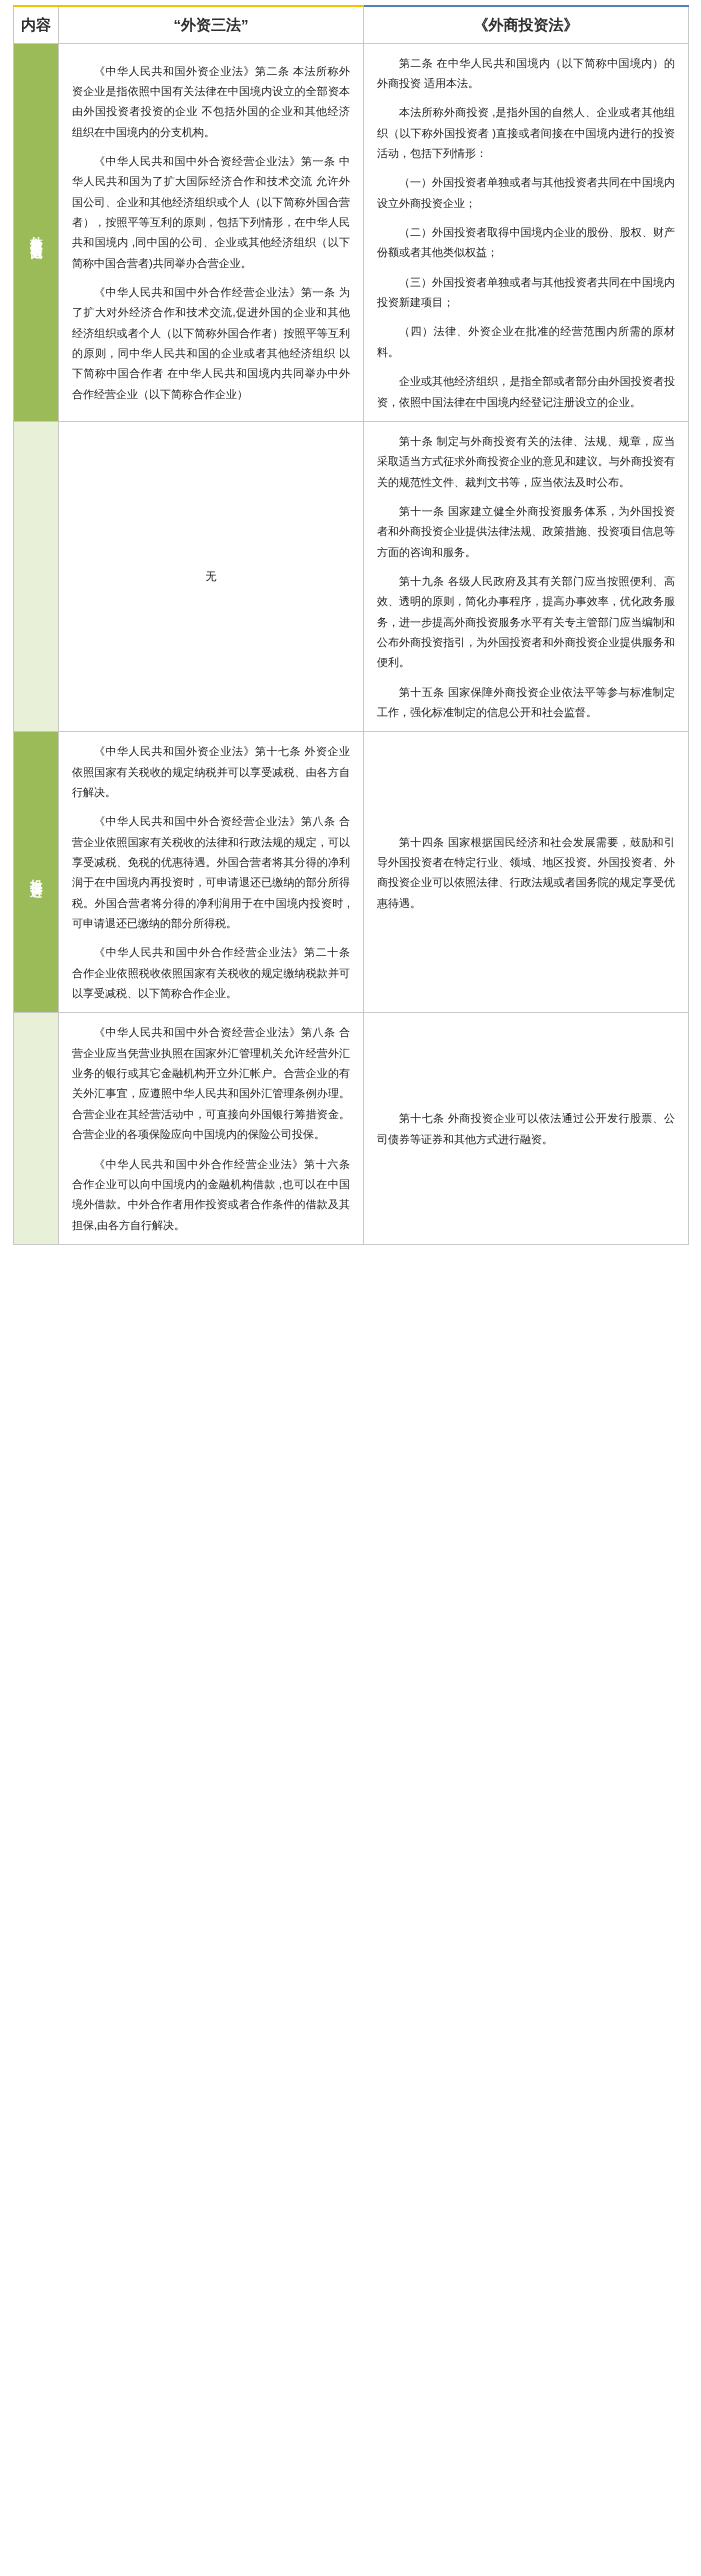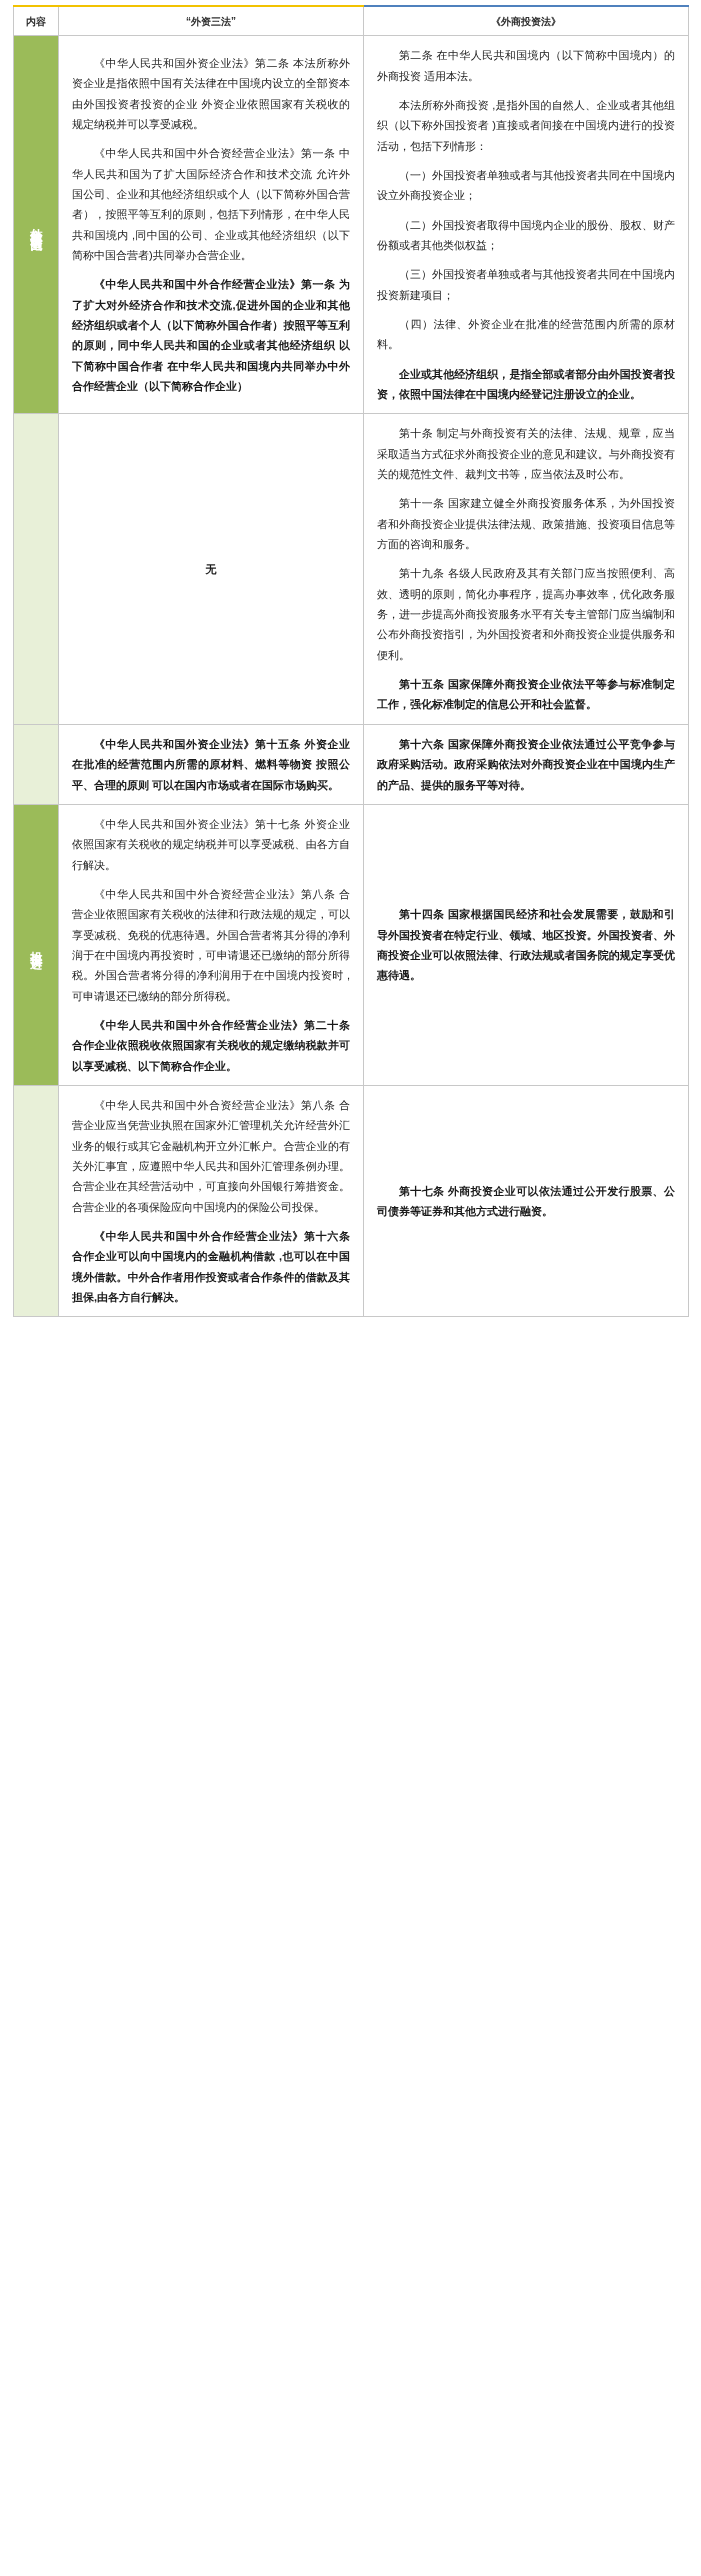--- a/index.html
+++ b/index.html
@@ -22,21 +22,21 @@
     border-collapse: collapse;
     table-layout: fixed;
   }
   table.comparison col.c-cat { width: 45px; }
   table.comparison col.c-old { width: 305px; }
   table.comparison col.c-new { width: 325px; }
 
   th.head {
     border: 0.6px solid #c8c8c8;
     background: #ffffff;
-    font-size: 10px;
+    font-size: 15px;
     font-weight: bold;
     color: #2f2f2f;
     text-align: center;
     padding: 6.5px 3.9px;
     line-height: 1.5;
   }
   th.head-cat {
     border-top: 2.6px solid #f2c200;
     border-left: 0.6px solid #c8c8c8;
     border-right: 0.6px solid #c8c8c8;
@@ -74,21 +74,20 @@
     color: #1a1a1a;
     text-align: justify;
     text-justify: inter-ideograph;
   }
   td.cell p {
     margin: 0 0 9px 0;
     text-indent: 2em;
   }
   td.cell p:last-child {
     margin-bottom: 0;
-    font-weight: bold;
   }
   td.cell.center-none {
     text-align: center;
     vertical-align: middle;
   }
   td.cell.center-none p {
     text-indent: 0;
     margin: 0;
   }
   .vert-label {
@@ -117,21 +116,21 @@
         <th class="head head-new">《外商投资法》</th>
       </tr>
     </thead>
     <tbody>
 
       <tr>
         <td class="cat">
           <span class="vert-label">外商投资者范围</span>
         </td>
         <td class="cell">
-          <p>《中华人民共和国外资企业法》第二条 本法所称外资企业是指依照中国有关法律在中国境内设立的全部资本由外国投资者投资的企业 外资企业依照国家有关税收的规定纳税并可以享受减税。</p>
+          <p>《中华人民共和国外资企业法》第二条 本法所称外资企业是指依照中国有关法律在中国境内设立的全部资本由外国投资者投资的企业 不包括外国的企业和其他经济组织在中国境内的分支机构。</p>
           <p>《中华人民共和国中外合资经营企业法》第一条 中华人民共和国为了扩大国际经济合作和技术交流 允许外国公司、企业和其他经济组织或个人（以下简称外国合营者），按照平等互利的原则，包括下列情形，在中华人民共和国境内 ,同中国的公司、企业或其他经济组织（以下简称中国合营者)共同举办合营企业。</p>
           <p>《中华人民共和国中外合作经营企业法》第一条 为了扩大对外经济合作和技术交流,促进外国的企业和其他经济组织或者个人（以下简称外国合作者）按照平等互利的原则，同中华人民共和国的企业或者其他经济组织 以下简称中国合作者 在中华人民共和国境内共同举办中外合作经营企业（以下简称合作企业）</p>
         </td>
         <td class="cell">
           <p>第二条 在中华人民共和国境内（以下简称中国境内）的外商投资 适用本法。</p>
           <p>本法所称外商投资 ,是指外国的自然人、企业或者其他组织（以下称外国投资者 )直接或者间接在中国境内进行的投资活动，包括下列情形：</p>
           <p>（一）外国投资者单独或者与其他投资者共同在中国境内设立外商投资企业；</p>
           <p>（二）外国投资者取得中国境内企业的股份、股权、财产份额或者其他类似权益；</p>
           <p>（三）外国投资者单独或者与其他投资者共同在中国境内投资新建项目；</p>
           <p>（四）法律、外资企业在批准的经营范围内所需的原材料。</p>
@@ -145,29 +144,20 @@
           <p>无</p>
         </td>
         <td class="cell">
           <p>第十条 制定与外商投资有关的法律、法规、规章，应当采取适当方式征求外商投资企业的意见和建议。与外商投资有关的规范性文件、裁判文书等，应当依法及时公布。</p>
           <p>第十一条 国家建立健全外商投资服务体系，为外国投资者和外商投资企业提供法律法规、政策措施、投资项目信息等方面的咨询和服务。</p>
           <p>第十九条 各级人民政府及其有关部门应当按照便利、高效、透明的原则，简化办事程序，提高办事效率，优化政务服务，进一步提高外商投资服务水平有关专主管部门应当编制和公布外商投资指引，为外国投资者和外商投资企业提供服务和便利。</p>
           <p>第十五条 国家保障外商投资企业依法平等参与标准制定工作，强化标准制定的信息公开和社会监督。</p>
         </td>
       </tr>
 
-      <tr>
-        <td class="cat light">&nbsp;</td>
-        <td class="cell">
-          <p>《中华人民共和国外资企业法》第十五条 外资企业在批准的经营范围内所需的原材料、燃料等物资 按照公平、合理的原则 可以在国内市场或者在国际市场购买。</p>
-        </td>
-        <td class="cell">
-          <p>第十六条 国家保障外商投资企业依法通过公平竞争参与政府采购活动。政府采购依法对外商投资企业在中国境内生产的产品、提供的服务平等对待。</p>
-        </td>
-      </tr>
 
       <tr>
         <td class="cat">
           <span class="vert-label">投资促进</span>
         </td>
         <td class="cell">
           <p>《中华人民共和国外资企业法》第十七条 外资企业依照国家有关税收的规定纳税并可以享受减税、由各方自行解决。</p>
           <p>《中华人民共和国中外合资经营企业法》第八条 合营企业依照国家有关税收的法律和行政法规的规定，可以享受减税、免税的优惠待遇。外国合营者将其分得的净利润于在中国境内再投资时，可申请退还已缴纳的部分所得税。外国合营者将分得的净利润用于在中国境内投资时 ,可申请退还已缴纳的部分所得税。</p>
           <p>《中华人民共和国中外合作经营企业法》第二十条 合作企业依照税收依照国家有关税收的规定缴纳税款并可以享受减税、以下简称合作企业。</p>
         </td>

